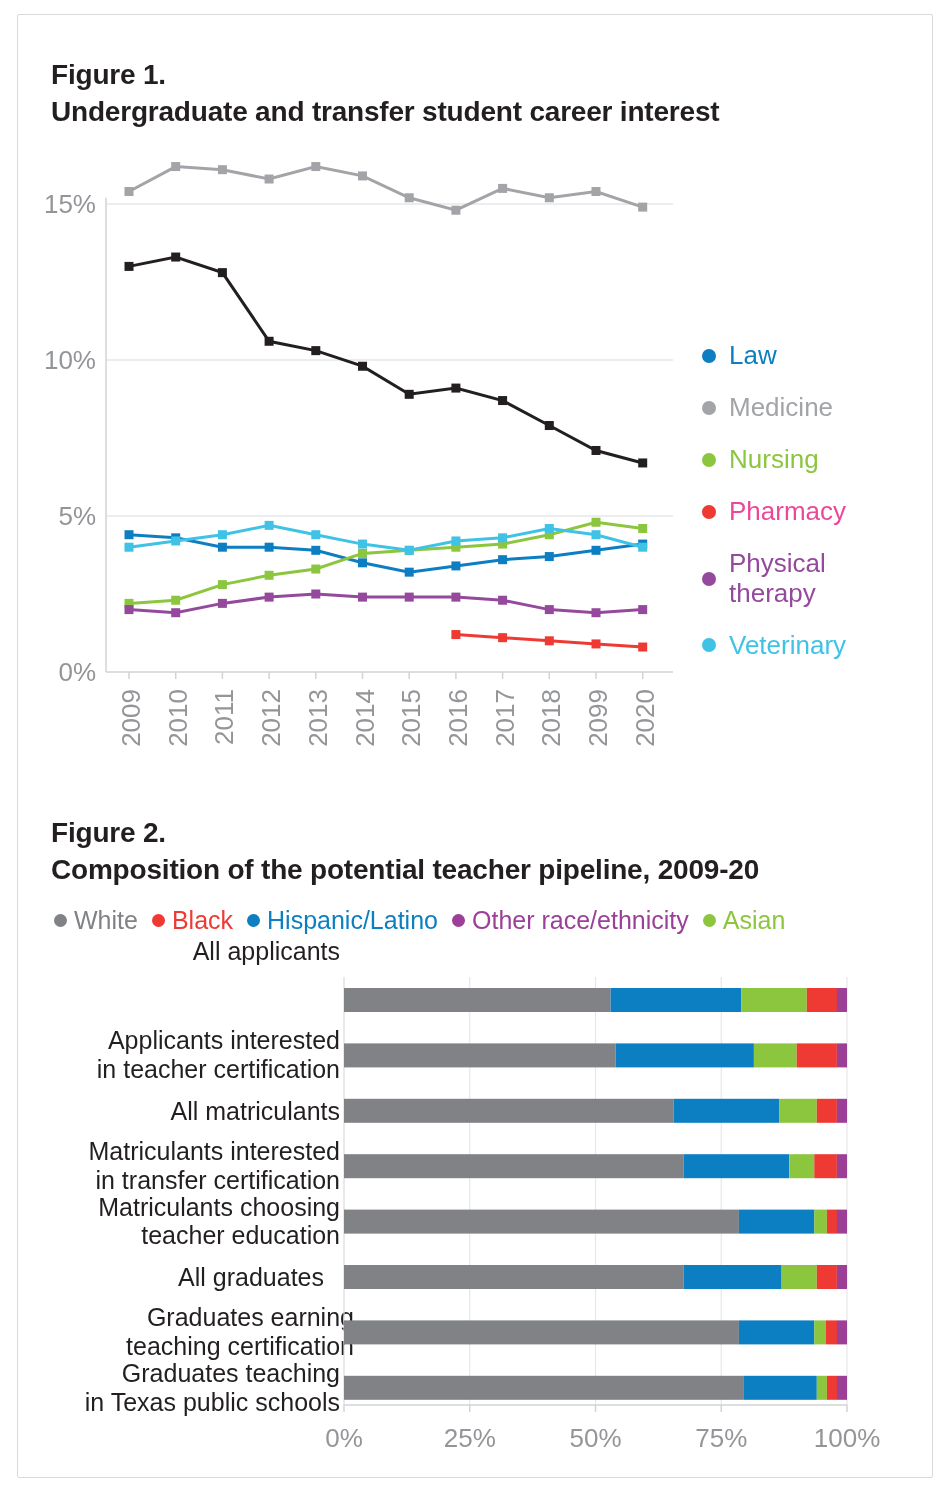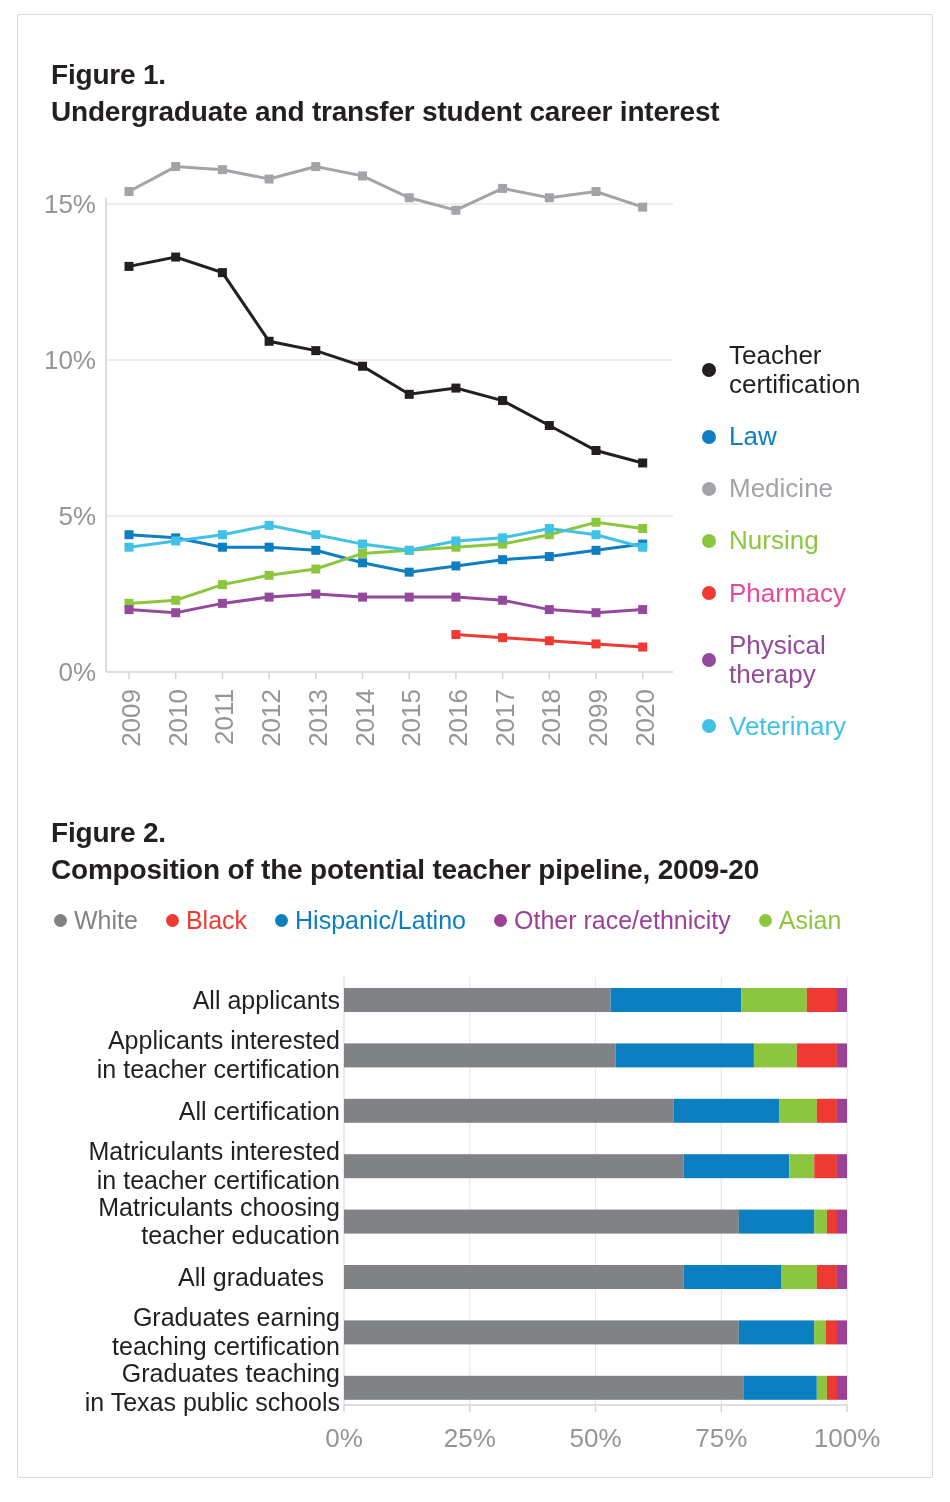--- a/index.html
+++ b/index.html
@@ -15,21 +15,21 @@
   .fig1-title{left:33px;top:42px;width:860px;}
   .fig2-title{left:33px;top:800px;width:880px;}
   .chart-svg{position:absolute;left:0;}
   #fig1-svg{top:115px;}
   #fig2-svg{top:940px;}
   
   .legend-v{position:absolute;left:684px;top:326px;display:flex;flex-direction:column;gap:23px;}
   .legend-v .legend-item{display:flex;align-items:center;gap:13px;}
   .legend-v .legend-label{font-size:26px;line-height:1.12;white-space:pre-line;}
   
-  .legend-h{position:absolute;left:36px;top:891px;display:flex;align-items:flex-end;gap:28px;}
+  .legend-h{position:absolute;left:36px;top:891px;display:flex;align-items:flex-end;gap:14px;}
   .legend-h .legend-item{display:flex;align-items:center;gap:7px;}
   .legend-h .legend-label{font-size:25px;white-space:nowrap;}
   .legend-dot{border-radius:50%;flex:0 0 auto;}
   .legend-v .legend-dot{width:14px;height:14px;}
   .legend-h .legend-dot{width:13px;height:13px;}
   
   .bar-label{
     position:absolute;width:302px;text-align:right;color:#231f20;
     font-size:25px;line-height:1.15;white-space:pre-line;transform:translateY(-50%);
   }
@@ -174,25 +174,20 @@
           <rect x="433.40000000000003" y="406.46000000000004" width="9" height="9" fill="#3fc2e6"></rect>
           <rect x="480.1" y="403.34000000000003" width="9" height="9" fill="#3fc2e6"></rect>
           <rect x="526.8" y="393.98" width="9" height="9" fill="#3fc2e6"></rect>
           <rect x="573.5" y="400.22" width="9" height="9" fill="#3fc2e6"></rect>
           <rect x="620.2" y="412.7" width="9" height="9" fill="#3fc2e6"></rect>
         </g>
       </svg>
 
     <div id="fig1-legend" class="legend-v">
         <div class="legend-item">
-          <div class="legend-dot" style="background: rgb(35, 31, 32);"></div>
-          <div class="legend-label" style="color: rgb(35, 31, 32);">Teacher
-certification</div>
-        </div>
-        <div class="legend-item">
           <div class="legend-dot" style="background: rgb(13, 126, 193);"></div>
           <div class="legend-label" style="color: rgb(13, 126, 193);">Law</div>
         </div>
         <div class="legend-item">
           <div class="legend-dot" style="background: rgb(162, 164, 167);"></div>
           <div class="legend-label" style="color: rgb(162, 164, 167);">Medicine</div>
         </div>
         <div class="legend-item">
           <div class="legend-dot" style="background: rgb(140, 198, 62);"></div>
           <div class="legend-label" style="color: rgb(140, 198, 62);">Nursing</div>
@@ -234,30 +229,30 @@
           <div class="legend-dot" style="background: rgb(155, 63, 151);"></div>
           <div class="legend-label" style="color: rgb(155, 63, 151);">Other race/ethnicity</div>
         </div>
         <div class="legend-item">
           <div class="legend-dot" style="background: rgb(140, 198, 62);"></div>
           <div class="legend-label" style="color: rgb(140, 198, 62);">Asian</div>
         </div>
       </div>
 
     <div id="fig2-labels">
-        <div class="bar-label" style="left: 20px; top: 985px;">All applicants</div>
+        <div class="bar-label" style="left: 20px; top: 936px;">All applicants</div>
         <div class="bar-label" style="left: 20px; top: 1040.4px;">Applicants interested
 in teacher certification</div>
-        <div class="bar-label" style="left: 20px; top: 1095.8px;">All certification</div>
+        <div class="bar-label" style="left: 20px; top: 1095.8px;">All matriculants</div>
         <div class="bar-label" style="left: 20px; top: 1151.2px;">Matriculants interested
-in teacher certification</div>
+in transfer certification</div>
         <div class="bar-label" style="left: 20px; top: 1206.6px;">Matriculants choosing
 teacher education</div>
         <div class="bar-label" style="left: 4px; top: 1262px;">All graduates</div>
-        <div class="bar-label" style="left: 20px; top: 1317.4px;">Graduates earning
+        <div class="bar-label" style="left: 34px; top: 1317.4px;">Graduates earning
 teaching certification</div>
         <div class="bar-label" style="left: 20px; top: 1372.8px;">Graduates teaching
 in Texas public schools</div>
       </div>
 
     <svg id="fig2-svg" class="chart-svg" width="950" height="520" viewBox="0 0 950 520">
         <line x1="326" y1="22" x2="326" y2="450" stroke="#d9dadb" stroke-width="1.2"></line>
         <line x1="451.75" y1="22" x2="451.75" y2="450" stroke="#e6e7e8" stroke-width="1.2"></line>
         <line x1="577.5" y1="22" x2="577.5" y2="450" stroke="#e6e7e8" stroke-width="1.2"></line>
         <line x1="703.25" y1="22" x2="703.25" y2="450" stroke="#e6e7e8" stroke-width="1.2"></line>

